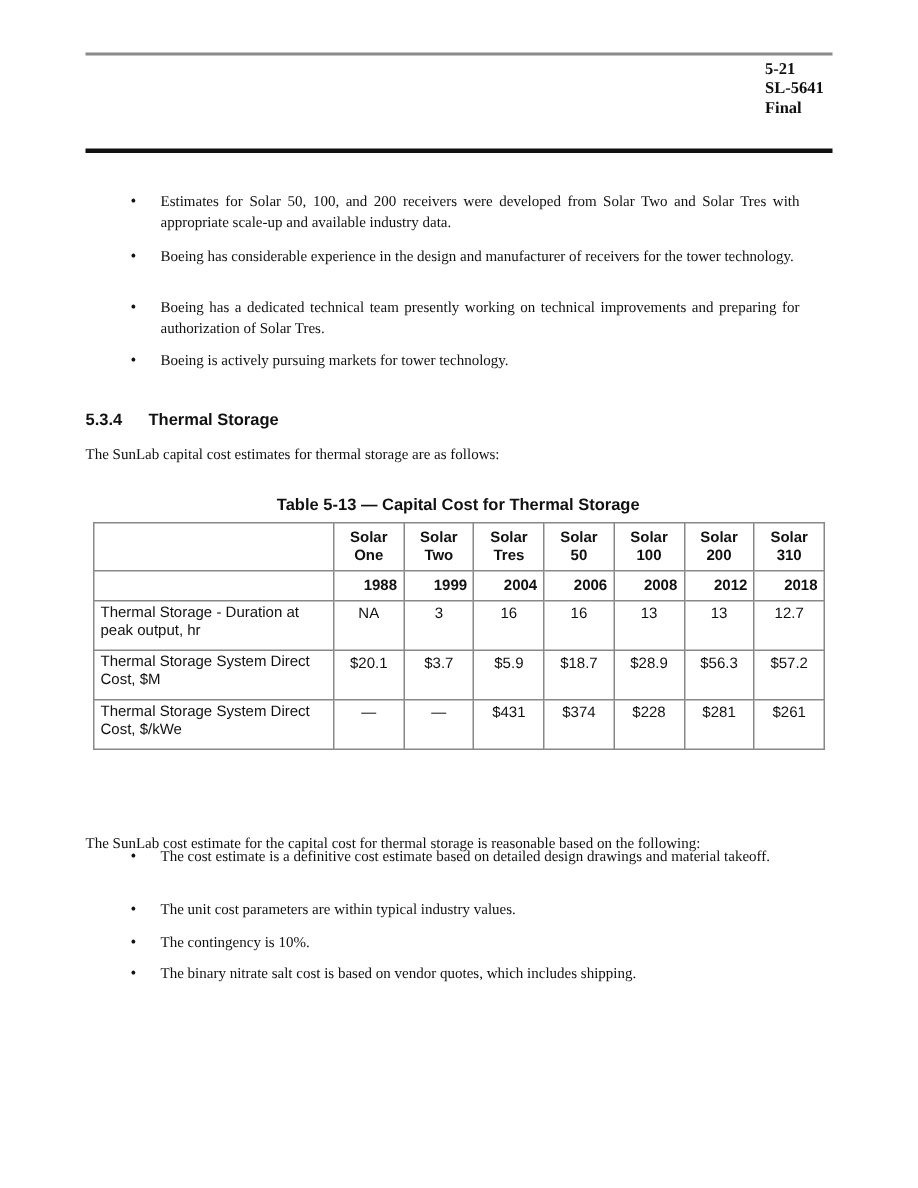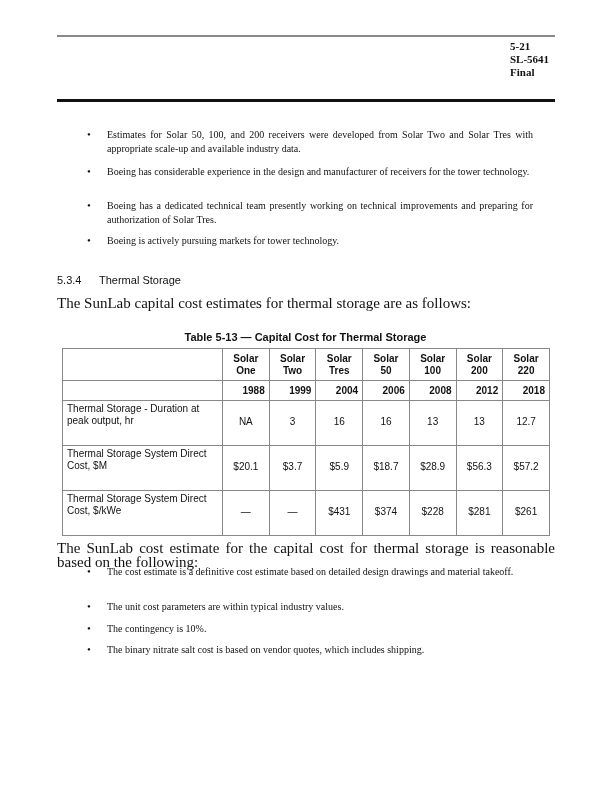--- a/index.html
+++ b/index.html
@@ -3,32 +3,32 @@
 <meta charset="utf-8">
 <style>
   html, body { margin: 0; padding: 0; background: #ffffff; }
   body { width: 612px; height: 792px; position: relative; overflow: hidden;
          font-family: "Liberation Serif", serif; color: #111; }
   .abs { position: absolute; }
   .rule-top { left: 57px; top: 35px; width: 498px; height: 2px; background: #8a8a8a; }
   .rule-bottom { left: 57px; top: 99px; width: 498px; height: 3px; background: #111; }
   .hdr { left: 510px; font-family: "Liberation Serif", serif; font-weight: bold;
          font-size: 11px; line-height: 13px; color: #111; }
-  .body-text { font-size: 15px; line-height: 13.6px; text-align: justify; }
+  .body-text { font-size: 10px; line-height: 13.6px; text-align: justify; }
   .bullet { left: 87px; font-size: 11px; line-height: 13.6px; }
   .btext { left: 107px; width: 426px; font-size: 10px; line-height: 13.6px; text-align: justify; text-align-last: left; }
   .section-title { left: 57px; top: 274px; font-family: "Liberation Sans", sans-serif;
-                   font-weight: normal; font-size: 11px; }
+                   font-weight: bold; font-size: 11px; }
   .section-num { display: inline-block; width: 42px; }
   .table-title { left: 62px; width: 487px; top: 331px; text-align: center;
                  font-family: "Liberation Sans", sans-serif; font-weight: bold; font-size: 11px; }
   table.cost { position: absolute; left: 62px; top: 348px; width: 488px; border-collapse: collapse;
                font-family: "Liberation Sans", sans-serif; font-size: 10px; color: #111; table-layout: fixed; }
   table.cost td { border: 1.5px solid #888; padding: 2px 4px; vertical-align: top; line-height: 11.5px; }
-  table.cost td.num { text-align: center; padding-top: 15px; }
+  table.cost td.num { text-align: center; padding-top: 3px; }
   table.cost tr.head td { font-weight: bold; text-align: center; height: 27px; vertical-align: middle; }
   table.cost tr.years td { font-weight: bold; text-align: right; height: 15px; vertical-align: middle; }
   table.cost tr.r2 td { height: 27px; }
   table.cost tr.r1 td { height: 15px; }
   col.label { width: 160px; }
 </style>
 </head>
 <body>
 
 <div class="abs rule-top"></div>
@@ -75,21 +75,21 @@
     </colgroup>
   <tbody>
       <tr class="head">
     <td></td>
     <td><span>Solar</span><br><span>One</span></td>
     <td><span>Solar</span><br><span>Two</span></td>
     <td><span>Solar</span><br><span>Tres</span></td>
     <td><span>Solar</span><br><span>50</span></td>
     <td><span>Solar</span><br><span>100</span></td>
     <td><span>Solar</span><br><span>200</span></td>
-    <td><span>Solar</span><br><span>220</span></td>
+    <td><span>Solar</span><br><span>310</span></td>
   </tr>
   <tr class="years">
     <td></td>
     <td>1988</td>
     <td>1999</td>
     <td>2004</td>
     <td>2006</td>
     <td>2008</td>
     <td>2012</td>
     <td>2018</td>
@@ -120,21 +120,21 @@
     <td class="num">—</td>
     <td class="num">$431</td>
     <td class="num">$374</td>
     <td class="num">$228</td>
     <td class="num">$281</td>
     <td class="num">$261</td>
   </tr>
 </tbody>
   </table>
 
-<div class="abs body-text" style="left:57px; top:542px; width:498px;">The SunLab cost estimate for the capital cost for thermal storage is reasonable based on the following:</div>
+<div class="abs body-text" style="left:57px; top:556px; width:498px;">The SunLab cost estimate for the capital cost for thermal storage is reasonable based on the following:</div>
 <div>
   <div>
     <span class="abs bullet" style="top:565px">•</span>
     <div class="abs btext" style="top:565px">The cost estimate is a definitive cost estimate based on detailed design drawings and material takeoff.</div>
   </div>
   <div>
     <span class="abs bullet" style="top:600px">•</span>
     <div class="abs btext" style="top:600px">The unit cost parameters are within typical industry values.</div>
   </div>
   <div>

